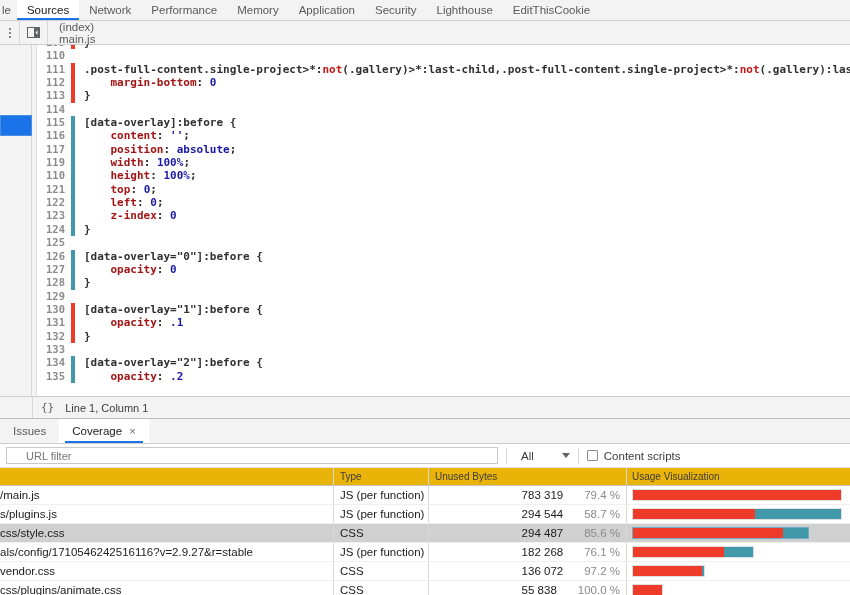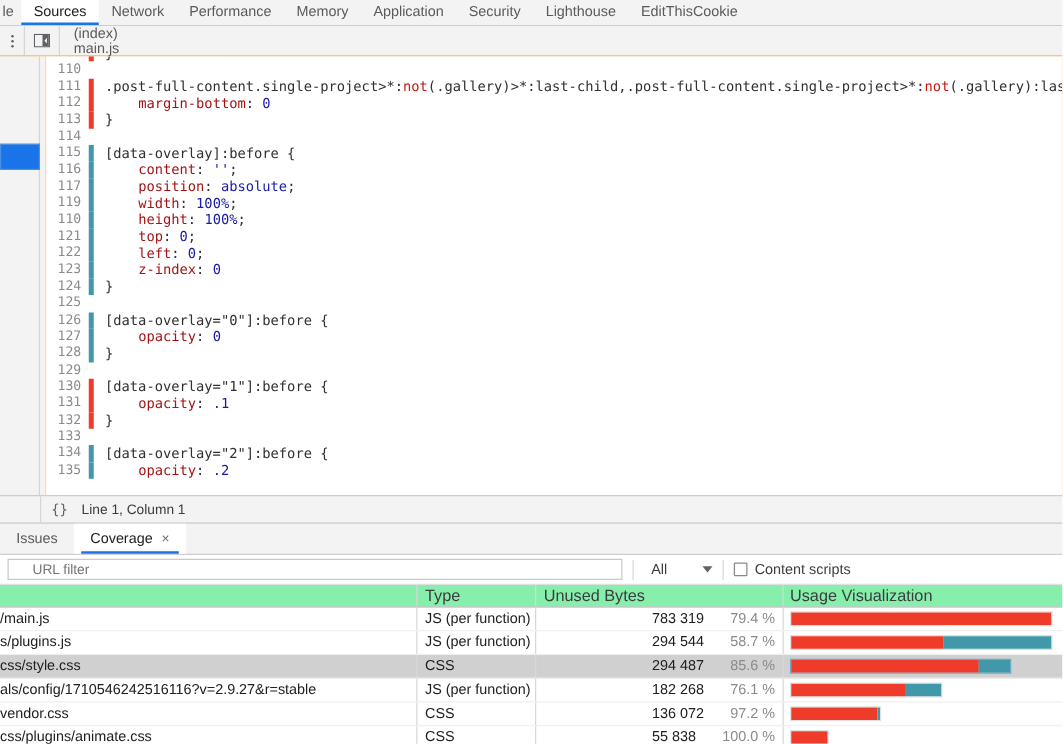--- a/index.html
+++ b/index.html
@@ -83,22 +83,23 @@
   }
   .tab-close {
     margin-left: 7px; font-size: 11px; color: #6b6b6b; line-height: 1;
   }
 
   
   .editor-region {
     position: relative;
     height: 351px;
     display: flex;
-    background: #fdba74;
+    background: #bef264;
     overflow: hidden;
+    font-weight: bold;
   }
   .navigator {
     width: 32px;
     background: #f3f3f3;
     border-right: 1px solid #d6d6d6;
     box-sizing: border-box;
     position: relative;
     flex: 0 0 32px;
   }
   .nav-selected {
@@ -230,23 +231,23 @@
   }
   .caret { width:0;height:0;border-left:4px solid transparent;border-right:4px solid transparent;border-top:5px solid #5f6368; }
   .cs-wrap { display:flex; align-items:center; gap:6px; font-size:11.5px; color:#3c3c3c; }
   .cbox { width:11px; height:11px; border:1px solid #8a8a8a; border-radius:1px; background:#fff; box-sizing:border-box; }
 
   
   .cov-table { width: 850px; }
   .cov-head {
     display: flex;
     height: 18px;
-    background: #86efac;
+    background: #eab308;
     border-bottom: 1px solid #c7c7c7;
-    font-size: 13px; color: #3c3c3c;
+    font-size: 10px; color: #3c3c3c;
     align-items: center;
     box-sizing: border-box;
   }
   .cov-row {
     display: flex;
     height: 19px;
     align-items: center;
     font-size: 11.5px;
     color: #202020;
     border-bottom: 1px solid #f0f0f0;

